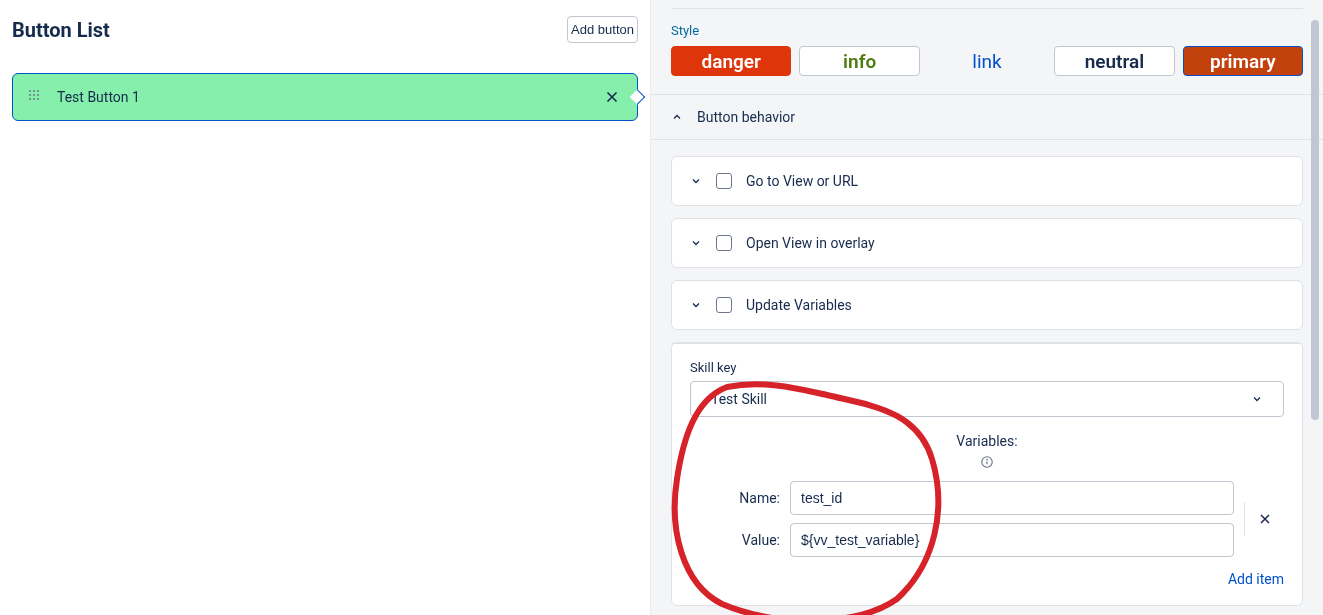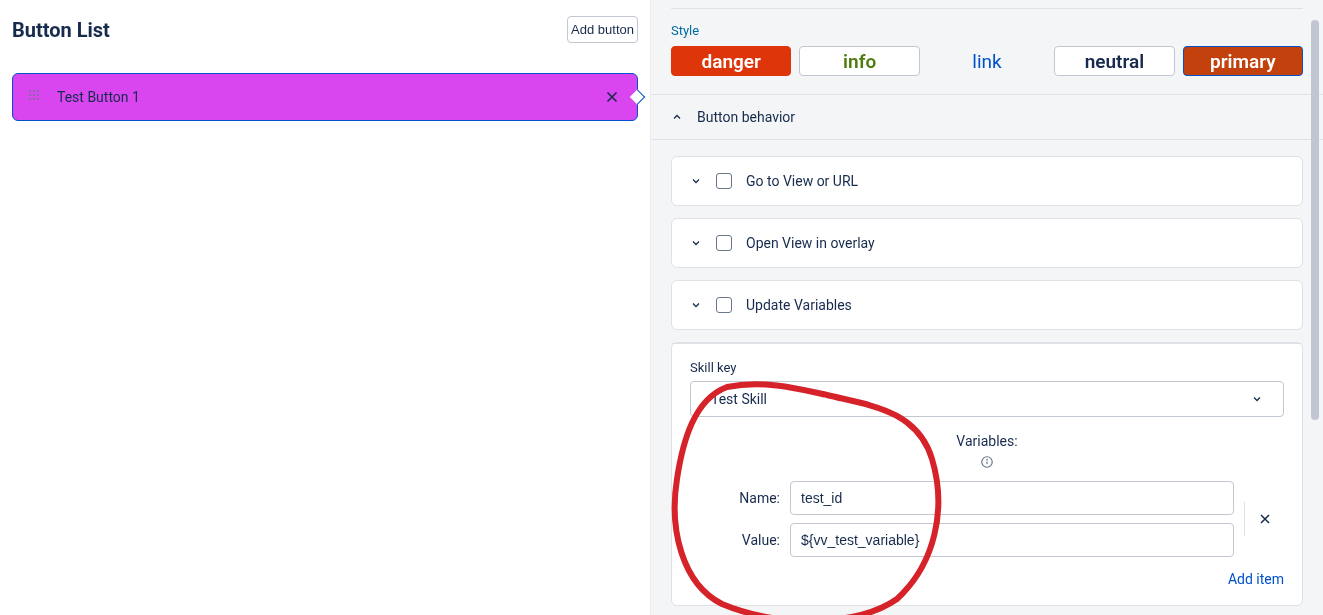--- a/index.html
+++ b/index.html
@@ -42,21 +42,21 @@
       cursor: pointer;
     }
 
     .button-list-item {
       position: relative;
       border: 1px solid #0052CC;
       border-radius: 6px;
       padding: 14px 16px;
       display: flex;
       align-items: center;
-      background: #d946ef;
+      background: #86efac;
     }
     .button-list-item::after{
       content:"";
       position:absolute;
       right:-6px;
       top:50%;
       width:10px;height:10px;
       background:#fff;
       border-top:1px solid #0052CC;
       border-right:1px solid #0052CC;

